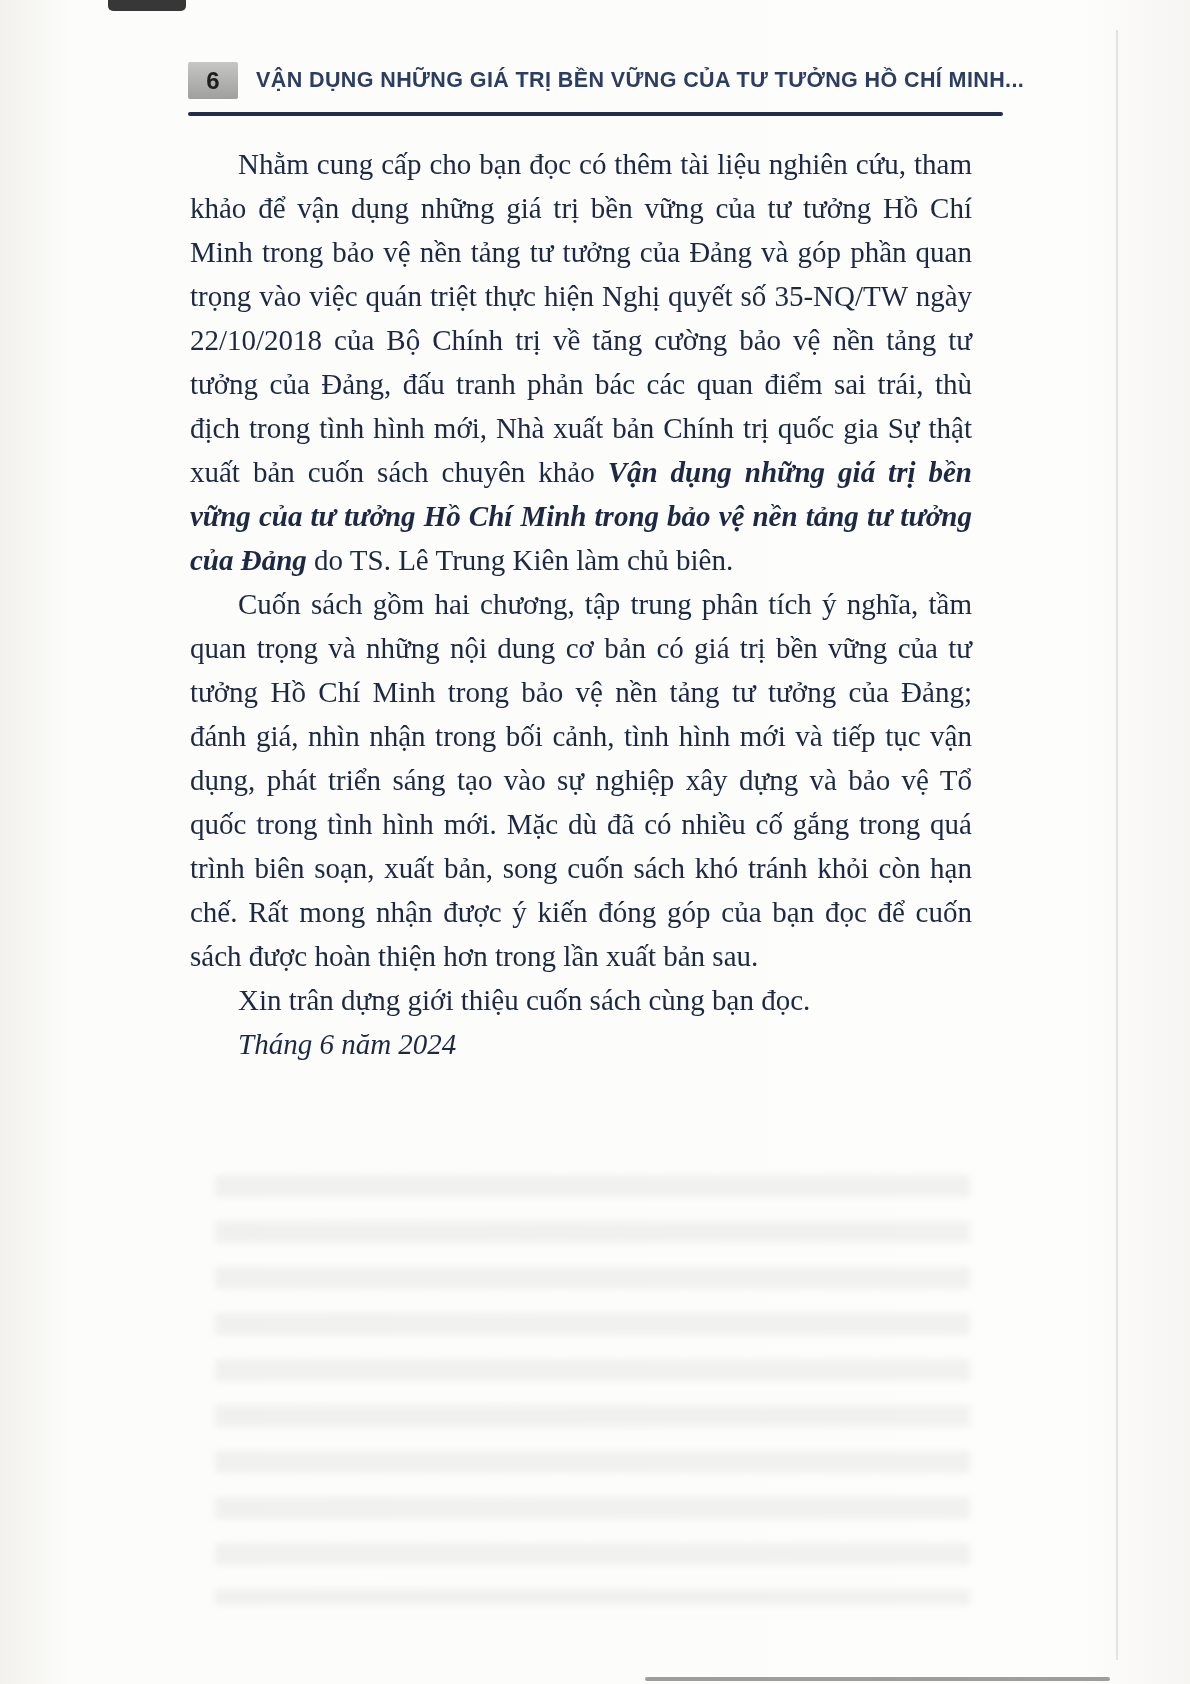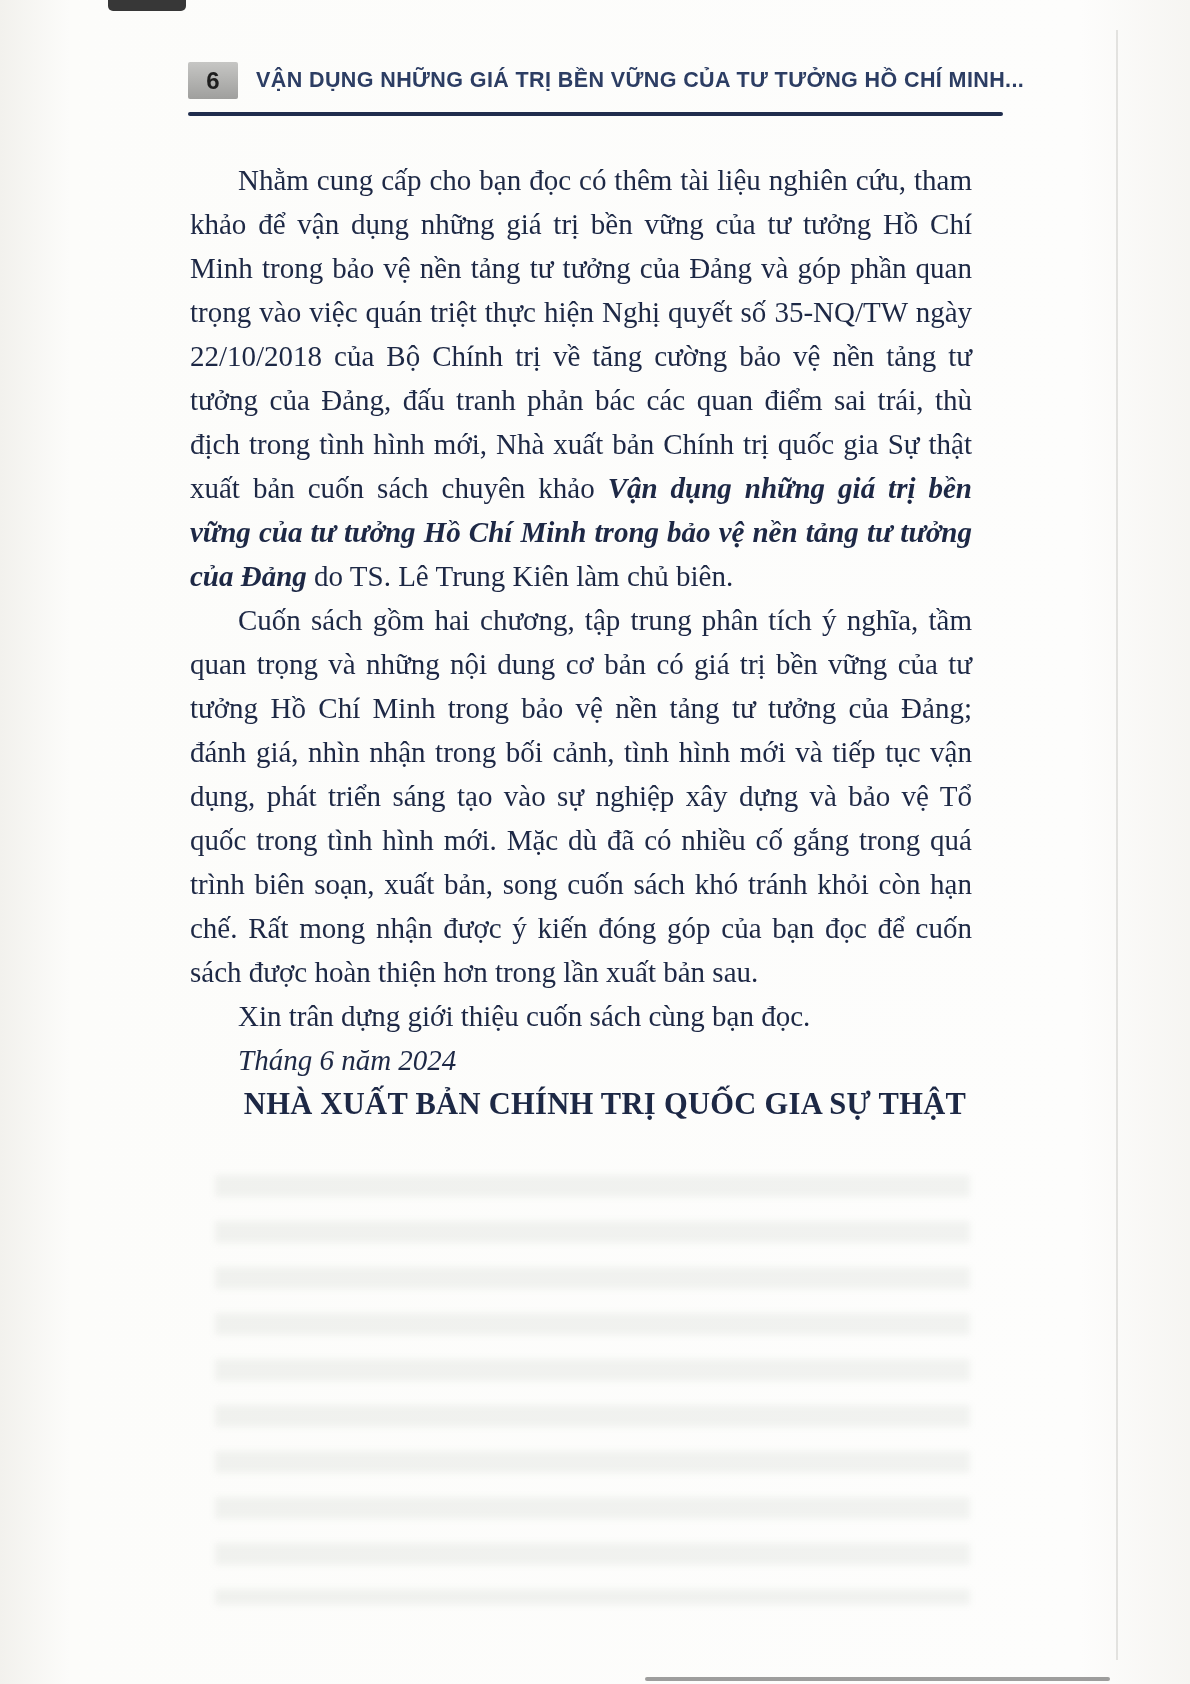--- a/index.html
+++ b/index.html
@@ -55,21 +55,21 @@
     font-weight:700; font-size:21.5px; letter-spacing:0.4px;
     color:#2c3d63; white-space:nowrap;
   }
   .header-rule {
     position:absolute; left:188px; top:112px; width:815px; height:4px;
     background:#202d4d; border-radius:2px;
   }
 
   
   .body-block {
-    position:absolute; left:190px; top:158px; width:782px;
+    position:absolute; left:190px; top:142px; width:782px;
     font-size:29px; line-height:44px;
     text-align:justify;
   }
   .body-block p { margin:0; text-indent:48px; }
   .book-title-seg { font-weight:700; font-style:italic; }
   .closing-para { margin-top:4px; }
   .date-line {
     text-indent:0; font-style:italic;
     margin-top:16px;
   }
@@ -97,19 +97,18 @@
 
   <div class="body-block">
     <p><span>Nhằm cung cấp cho bạn đọc có thêm tài liệu nghiên cứu, tham khảo để vận dụng những giá trị bền vững của tư tưởng Hồ Chí Minh trong bảo vệ nền tảng tư tưởng của Đảng và góp phần quan trọng vào việc quán triệt thực hiện Nghị quyết số 35-NQ/TW ngày 22/10/2018 của Bộ Chính trị về tăng cường bảo vệ nền tảng tư tưởng của Đảng, đấu tranh phản bác các quan điểm sai trái, thù địch trong tình hình mới, Nhà xuất bản Chính trị quốc gia Sự thật xuất bản cuốn sách chuyên khảo </span><span class="book-title-seg">Vận dụng những giá trị bền vững của tư tưởng Hồ Chí Minh trong bảo vệ nền tảng tư tưởng của Đảng</span><span> do TS. Lê Trung Kiên làm chủ biên.</span></p>
 
     <p>Cuốn sách gồm hai chương, tập trung phân tích ý nghĩa, tầm quan trọng và những nội dung cơ bản có giá trị bền vững của tư tưởng Hồ Chí Minh trong bảo vệ nền tảng tư tưởng của Đảng; đánh giá, nhìn nhận trong bối cảnh, tình hình mới và tiếp tục vận dụng, phát triển sáng tạo vào sự nghiệp xây dựng và bảo vệ Tổ quốc trong tình hình mới. Mặc dù đã có nhiều cố gắng trong quá trình biên soạn, xuất bản, song cuốn sách khó tránh khỏi còn hạn chế. Rất mong nhận được ý kiến đóng góp của bạn đọc để cuốn sách được hoàn thiện hơn trong lần xuất bản sau.</p>
 
     <p class="closing-para">Xin trân dựng giới thiệu cuốn sách cùng bạn đọc.</p>
 
     <p class="date-line">Tháng 6 năm 2024</p>
 
-    <p class="publisher-line">NHÀ XUẤT BẢN CHÍNH TRỊ QUỐC GIA SỰ THẬT</p>
   </div>
 
   <div class="bleed-through"></div>
   <div class="bottom-mark"></div>
 
 </div>
 
 </body></html>

